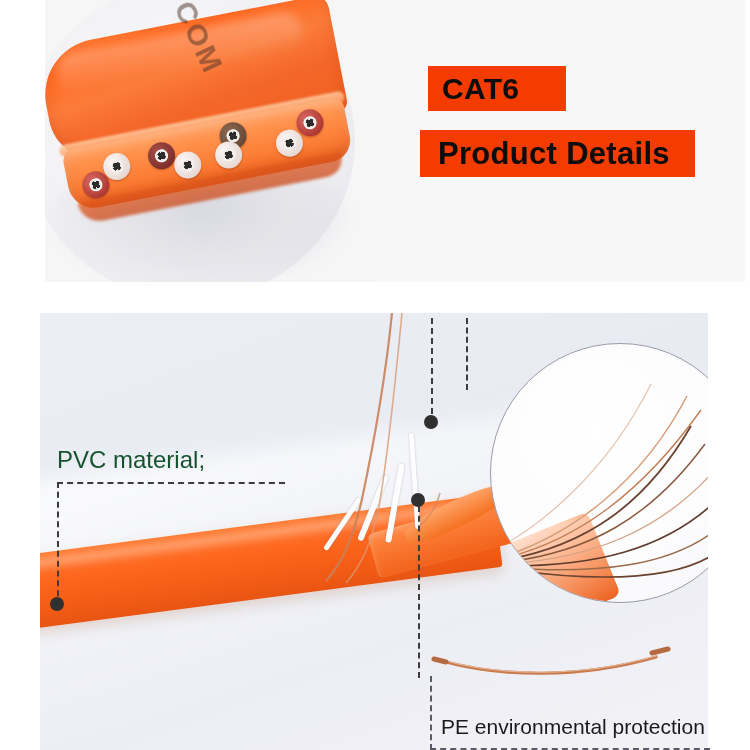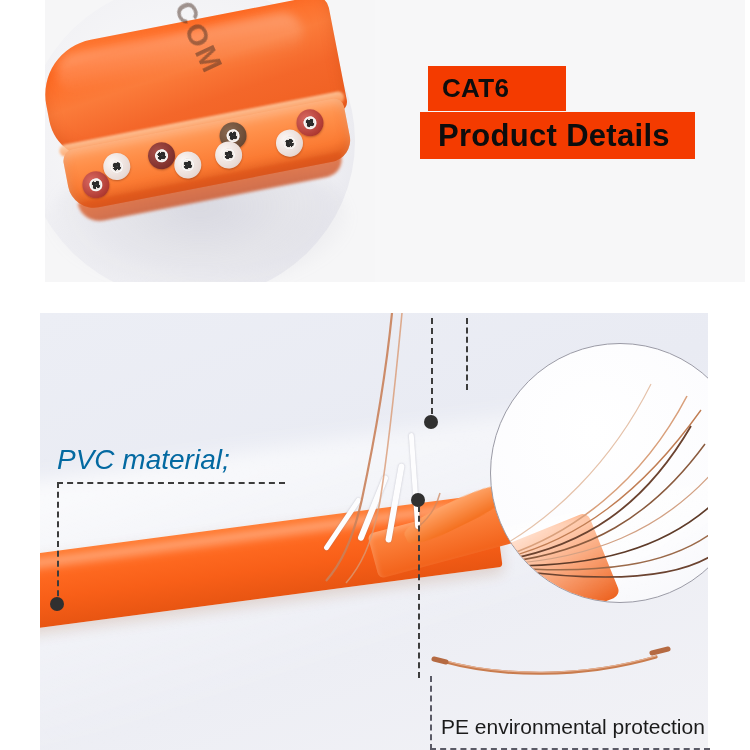--- a/index.html
+++ b/index.html
@@ -94,22 +94,22 @@
   .c-red{background:radial-gradient(circle at 38% 34%,#d96a62,#b03a33 70%,#8d2a24 100%);}
   .c-brown{background:radial-gradient(circle at 38% 34%,#8a6a52,#6a4a35 70%,#4e3626 100%);}
   .c-maroon{background:radial-gradient(circle at 38% 34%,#a8504a,#7e2f2b 70%,#5f201d 100%);}
 
   
   .banner{
     position:absolute;background:#f43b00;color:#0d0d0d;
     display:flex;align-items:center;
     font-weight:700;letter-spacing:.3px;
   }
-  .banner-cat6{left:383px;top:66px;width:124px;height:45px;padding-left:14px;font-size:26px;}
-  .banner-details{left:375px;top:112px;width:257px;height:47px;padding-left:18px;font-size:31px;align-items:center;}
+  .banner-cat6{left:383px;top:66px;width:124px;height:45px;padding-left:14px;font-size:30px;}
+  .banner-details{left:375px;top:130px;width:257px;height:47px;padding-left:18px;font-size:31px;align-items:center;}
 
   
   .panel-bottom{
     position:absolute;left:40px;top:313px;width:668px;height:437px;
     background:linear-gradient(160deg,#eceef5 0%,#e9ebf3 40%,#f2f2f6 100%);
     overflow:hidden;
   }
   .bg-sheen{
     position:absolute;left:-60px;top:120px;width:820px;height:260px;
     background:linear-gradient(170deg,rgba(255,255,255,.85),rgba(255,255,255,0) 70%);
@@ -166,21 +166,21 @@
     box-shadow:0 0 2px rgba(120,120,140,.45);
   }
 
   
   .lead-v{position:absolute;border-left:2px dashed #3c3c3c;}
   .lead-h{position:absolute;border-top:2px dashed #3c3c3c;}
   .dot{
     position:absolute;width:14px;height:14px;border-radius:50%;background:#303030;
   }
   .anno-text{
-    position:absolute;color:#0369a1;font-size:28px;line-height:26px;white-space:pre-line;font-style:italic;
+    position:absolute;color:#14532d;font-size:24px;line-height:26px;white-space:pre-line;
   }
   .anno-pe{position:absolute;left:441px;top:686px;color:#1b1b1b;font-size:21px;line-height:27px;white-space:pre-line;}
   .pe-box{
     position:absolute;left:430px;top:676px;width:278px;height:72px;
     border-left:2px dashed #5a5a66;border-bottom:2px dashed #5a5a66;
   }
 </style>
 </head>
 <body>
 

